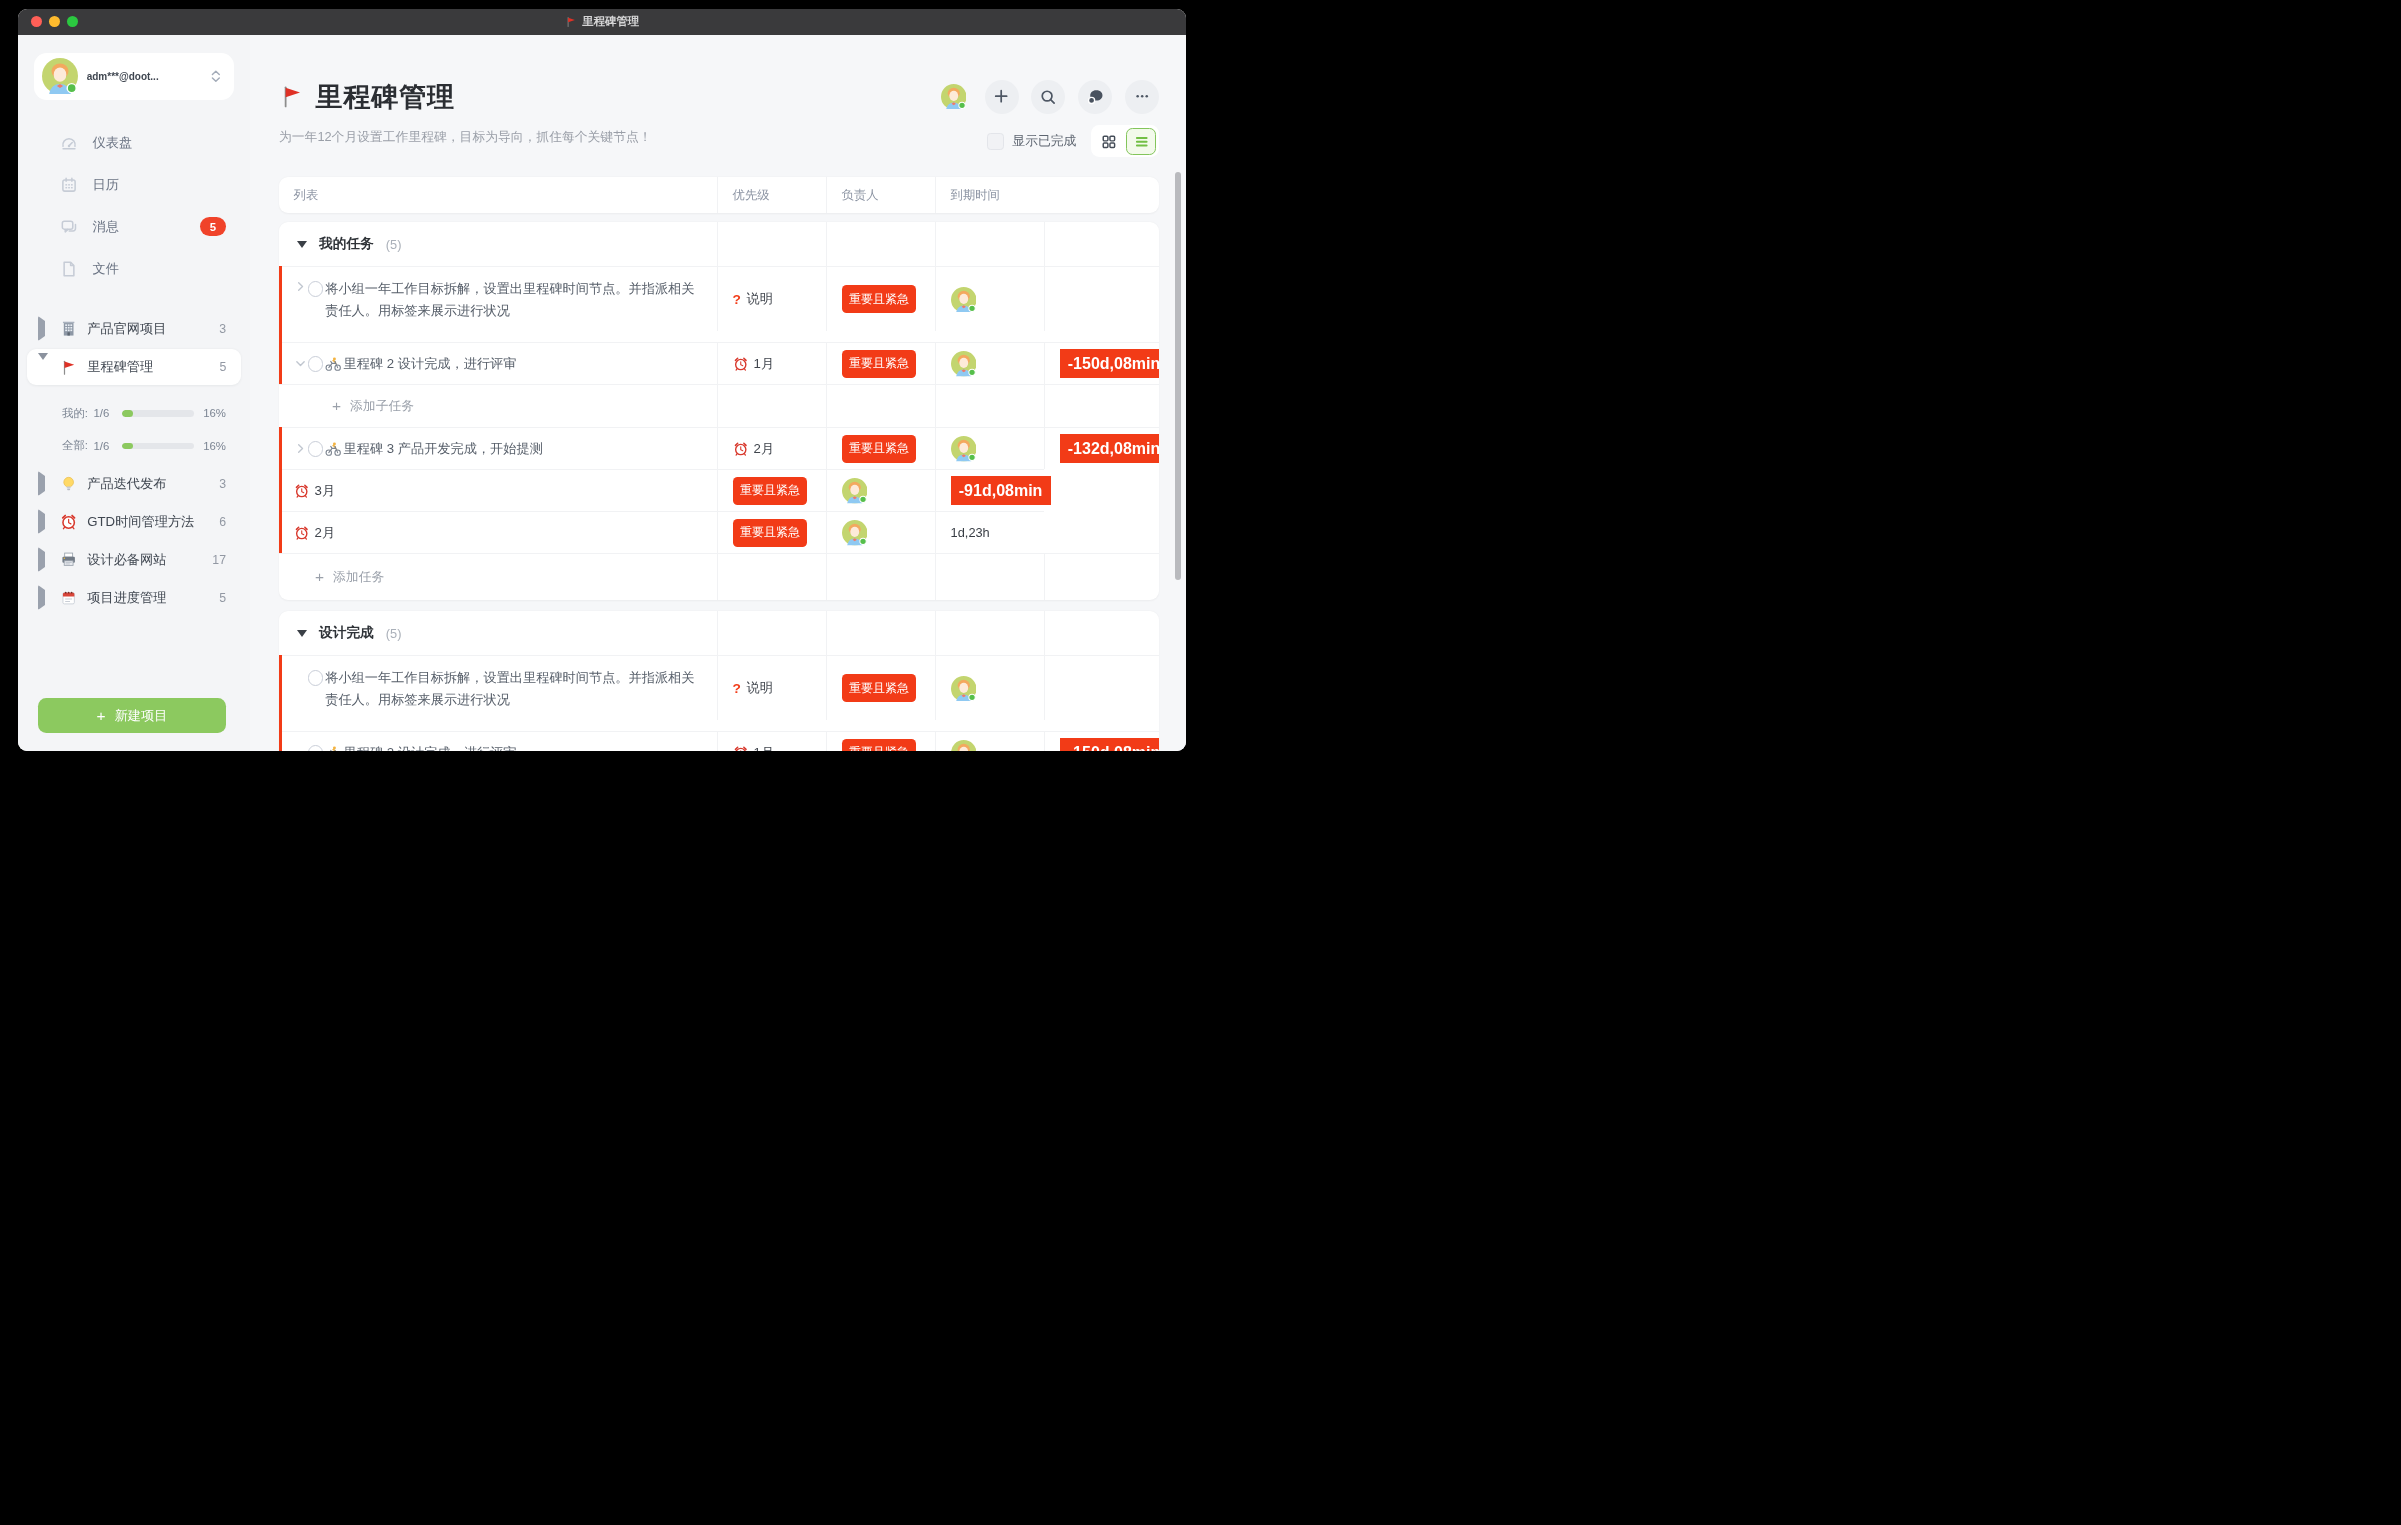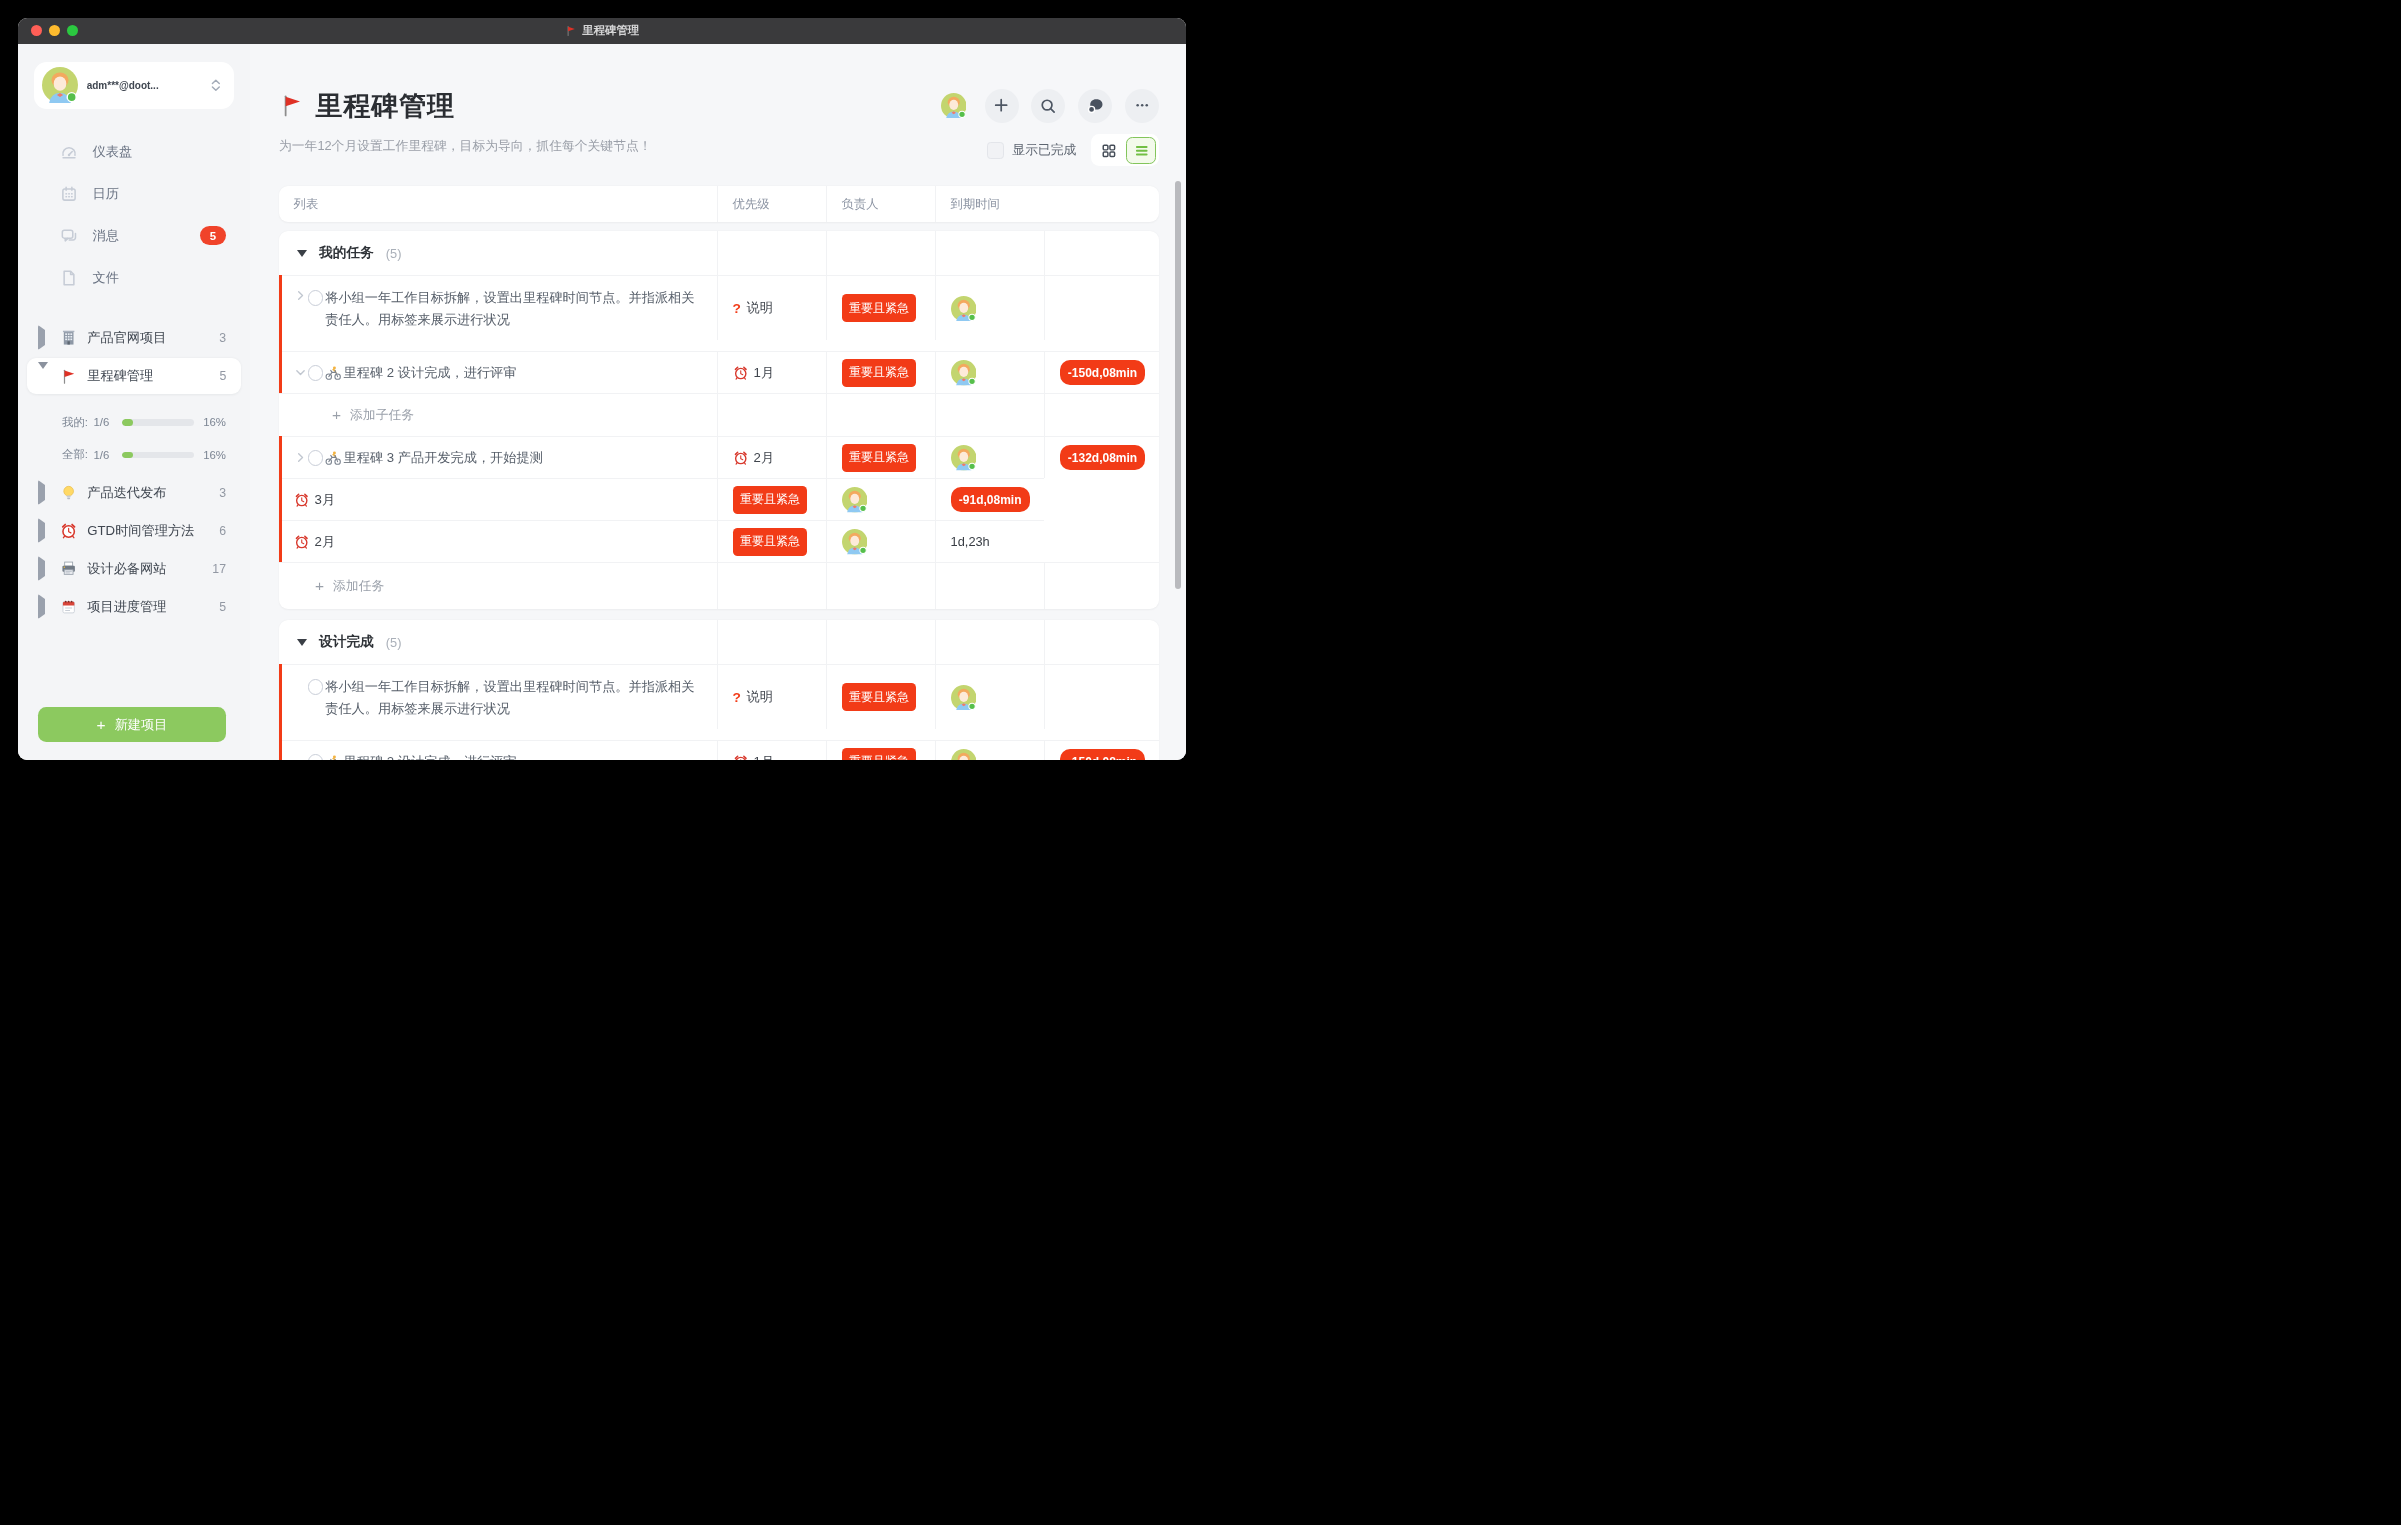--- a/index.html
+++ b/index.html
@@ -1,19 +1,19 @@
 <!DOCTYPE html>
 <html style="font-size:14.6px"><head>
 <meta charset="utf-8">
 <style>
   html,body{margin:0;padding:0}
   body{width:1201px;height:763px;background:#000;position:relative;
        font-family:"Liberation Sans","DejaVu Sans",sans-serif;
        -webkit-font-smoothing:antialiased}
-  .window{position:absolute;left:18px;top:18px;width:1168px;height:742px;
+  .window{position:absolute;left:18px;top:9px;width:1168px;height:742px;
           border-radius:9px;overflow:hidden;background:#fff;display:flex;flex-direction:column;
           box-shadow:0 9px 36px rgba(0,0,0,.6)}
   
   .titlebar{height:25.5px;background:#3a3a3c;display:flex;align-items:center;position:relative;flex:0 0 auto}
   .lights{display:flex;gap:7.3px;margin-left:12.8px;z-index:2}
   .light{width:11px;height:11px;border-radius:50%}
   .light.red{background:#ff5f57}.light.yellow{background:#febb2e}.light.green{background:#2bc840}
   .tb-title{position:absolute;left:0;right:0;display:flex;justify-content:center;align-items:center;gap:5.5px;
             color:#d5d5d6;font-size:11.4px;font-weight:bold}
   
@@ -96,21 +96,21 @@
   .row-title{font-size:13.2px;color:#565e69;line-height:22px;cursor:pointer}
   .subcount{margin-left:auto;display:flex;align-items:center;gap:4.6px;color:#9ba1ab;font-size:12.3px}
   .list-cell{padding-left:14.6px;gap:5.5px;font-size:13.2px;color:#40454d;cursor:pointer}
   .q-icon{color:#f23b17;font-weight:bold;font-size:13.7px}
   .alarm-ic{width:15.5px;height:15.5px}
   .pri-cell{padding-left:14.6px}
   .pri-badge{background:#f23b17;color:#fff;font-size:12px;padding:5.5px 7.3px;border-radius:4.6px;cursor:pointer;white-space:nowrap}
   .owner-cell{padding-left:14.6px}
   .row-avatar{width:25.5px;height:25.5px;cursor:pointer}
   .due-cell{padding-left:14.6px}
-  .due-badge{background:#f23b17;color:#fff;font-weight:bold;font-size:12px;padding:5.5px 8.2px;border-radius:10px;cursor:pointer;white-space:nowrap}
+  .due-badge{background:#f23b17;color:#fff;font-weight:bold;font-size:16px;padding:5.5px 8.2px;border-radius:0;cursor:pointer;white-space:nowrap}
   .due-plain{font-size:12.8px;color:#383d44}
   .add-cell{gap:9px;color:#9aa0aa;font-size:12.8px;cursor:pointer}
   .add-cell .plus{font-size:15.5px;color:#9aa0aa}
   .add-sub .add-cell{padding-left:53px;height:42px}
   .add-task .add-cell{padding-left:36px;height:46px}
   .scroll-thumb{position:absolute;right:4.6px;top:137px;width:6.4px;height:408px;border-radius:3.6px;background:#b9babe;cursor:pointer}
   svg{display:block}
 </style>
 </head>
 <body>

